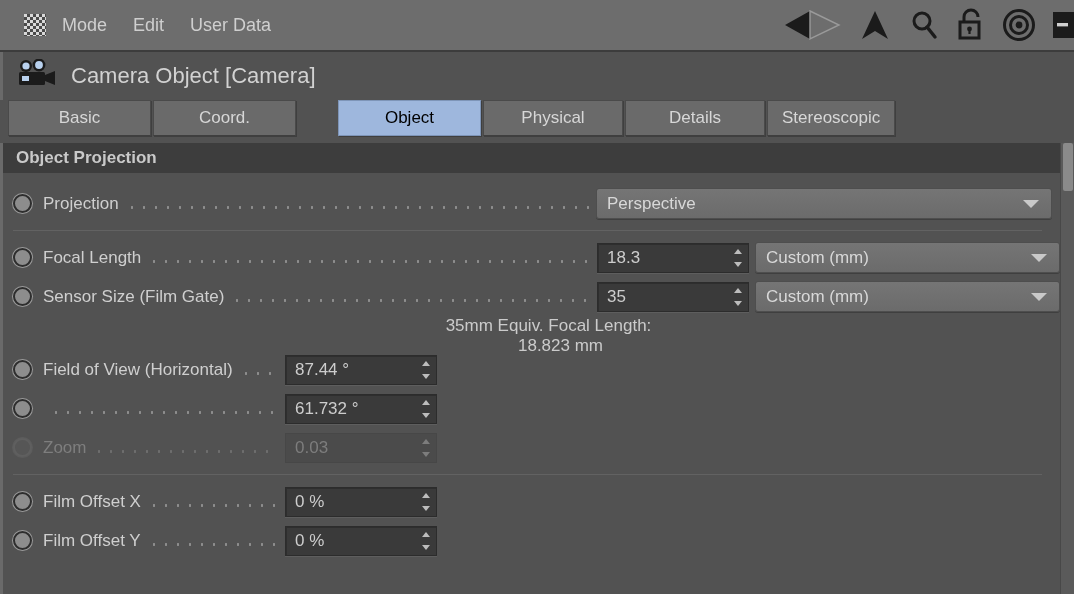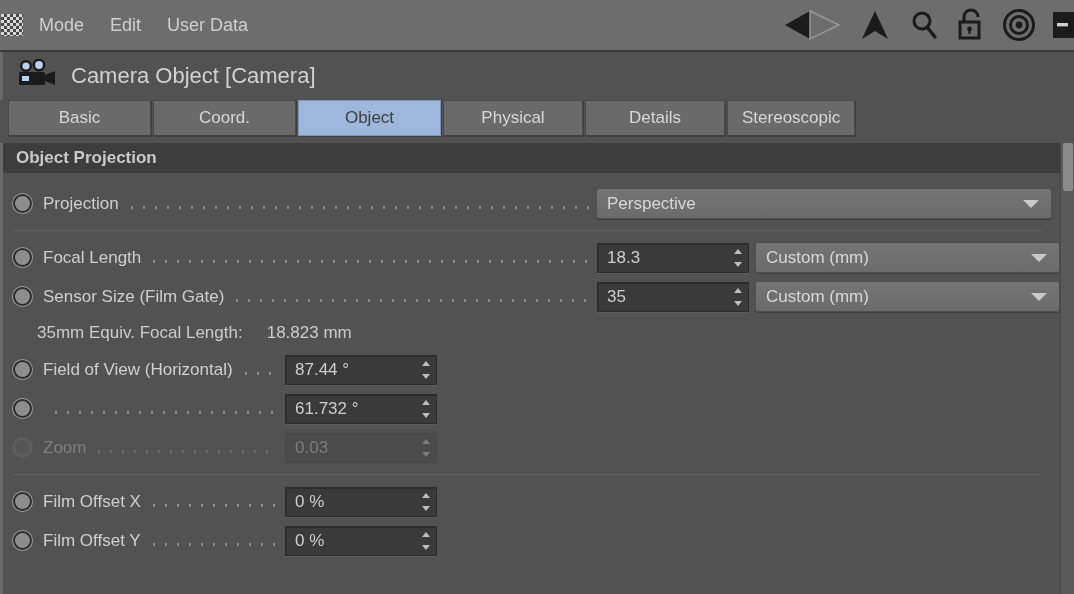--- a/index.html
+++ b/index.html
@@ -19,21 +19,21 @@
   }
 
   
   .menubar {
     position: relative;
     height: 52px;
     background: #6d6d6d;
     border-bottom: 2px solid #3c3c3c;
     display: flex;
     align-items: center;
-    padding-left: 1px;
+    padding-left: 24px;
   }
   .grip {
     width: 22px; height: 22px;
     margin-right: 16px;
     background-color: #d8d8d8;
     background-image:
       linear-gradient(45deg, #4a4a4a 25%, transparent 25%, transparent 75%, #4a4a4a 75%),
       linear-gradient(45deg, #4a4a4a 25%, transparent 25%, transparent 75%, #4a4a4a 75%);
     background-size: 6px 6px;
     background-position: 0 0, 3px 3px;
@@ -93,22 +93,23 @@
     white-space: nowrap;
     box-shadow: 1px 1px 0 #3f3f3f;
   }
   .tab.wide-basic { min-width: 143px; }
   .tab.wide-coord { min-width: 143px; }
   .tab.wide-object { min-width: 143px; }
   .tab.wide-physical { min-width: 140px; }
   .tab.wide-details { min-width: 140px; }
   .tab.active {
     background: #9eb7dd;
-    color: #404040;
+    color: #000000;
     border-color: #7e95b8;
+    margin-left: 40px;
   }
   .tabbar-gap { height: 7px; background: #525252; }
 
   
   .section-head {
     height: 30px;
     background: #3d3d3d;
     display: flex;
     align-items: center;
     padding-left: 13px;
@@ -247,20 +248,21 @@
 
   
   .inforow {
     display: flex;
     align-items: center;
     height: 34px;
     padding-left: 34px;
     font-size: 17px;
     color: #cbcbcb;
     white-space: nowrap;
+    flex-direction: column;
   }
   .inforow .ival { margin-left: 24px; }
 
   
   .sep {
     height: 1px;
     background: #454545;
     border-bottom: 1px solid #626262;
     margin: 7px 18px 7px 10px;
   }

